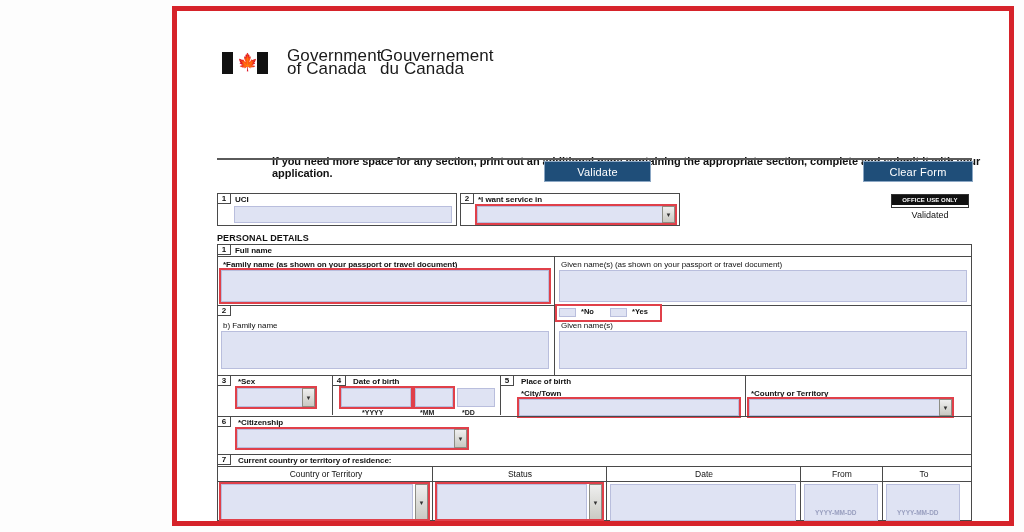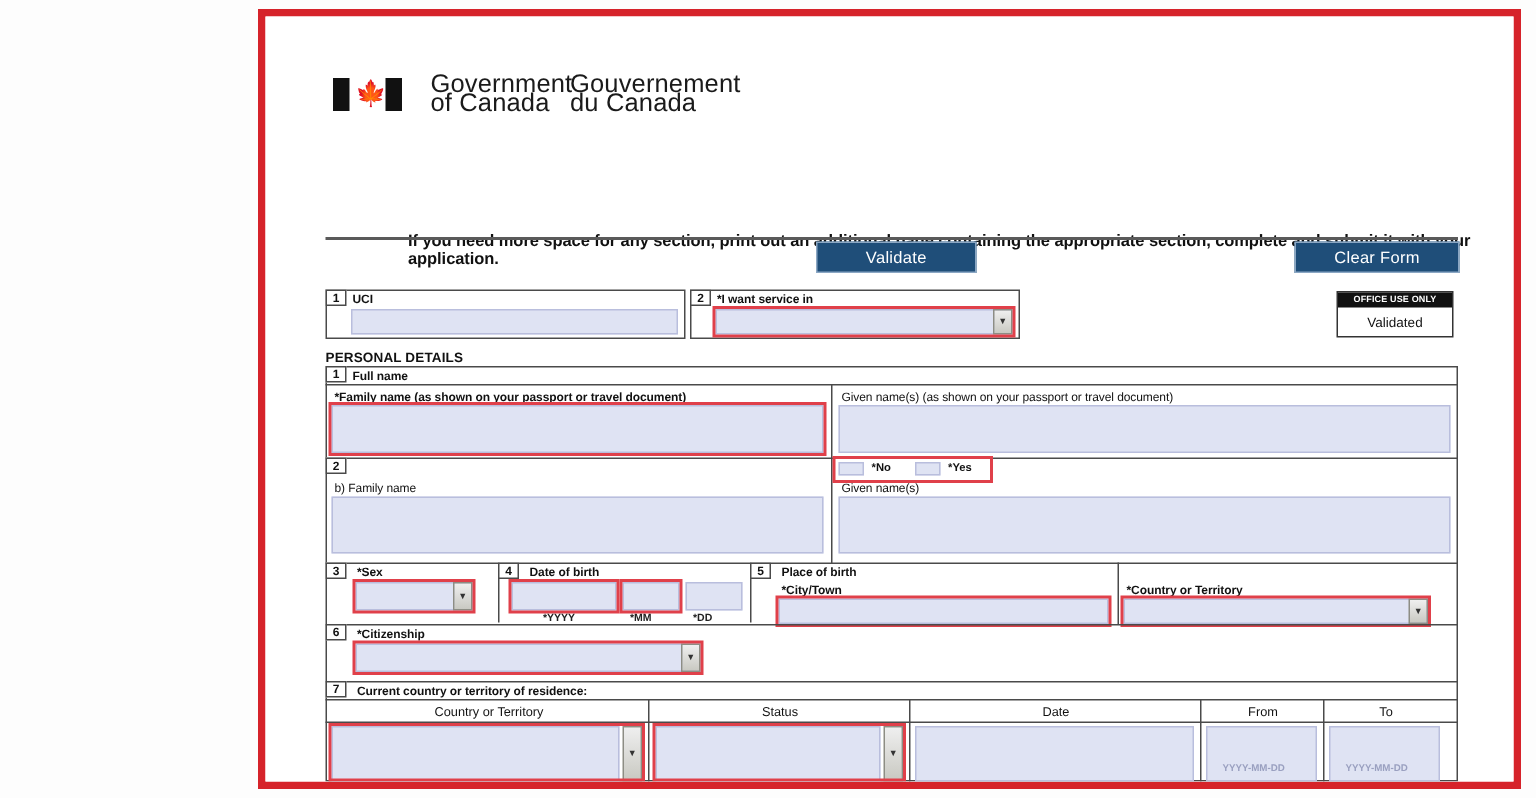--- a/index.html
+++ b/index.html
@@ -89,21 +89,21 @@
     display:flex;align-items:center;justify-content:center;
     font-size:6px;color:#333;cursor:pointer;
   }
   .vline{position:absolute;background:#4a4a4a;width:1px;}
   .hline{position:absolute;background:#4a4a4a;height:1px;}
 
   .section-title{position:absolute;font-size:9px;font-weight:bold;color:#111;letter-spacing:.1px;}
 
   
   .office{
-    position:absolute;left:714px;top:183px;width:78px;height:31px;
+    position:absolute;left:714px;top:183px;width:78px;height:14px;
     box-sizing:border-box;border:1px solid #333;background:#fff;
   }
   .office .cap{
     height:10px;background:#111;color:#fff;font-size:6px;font-weight:bold;
     display:flex;align-items:center;justify-content:center;letter-spacing:.1px;
   }
   .office .val{
     height:19px;display:flex;align-items:center;justify-content:center;
     font-size:9px;color:#111;
   }

